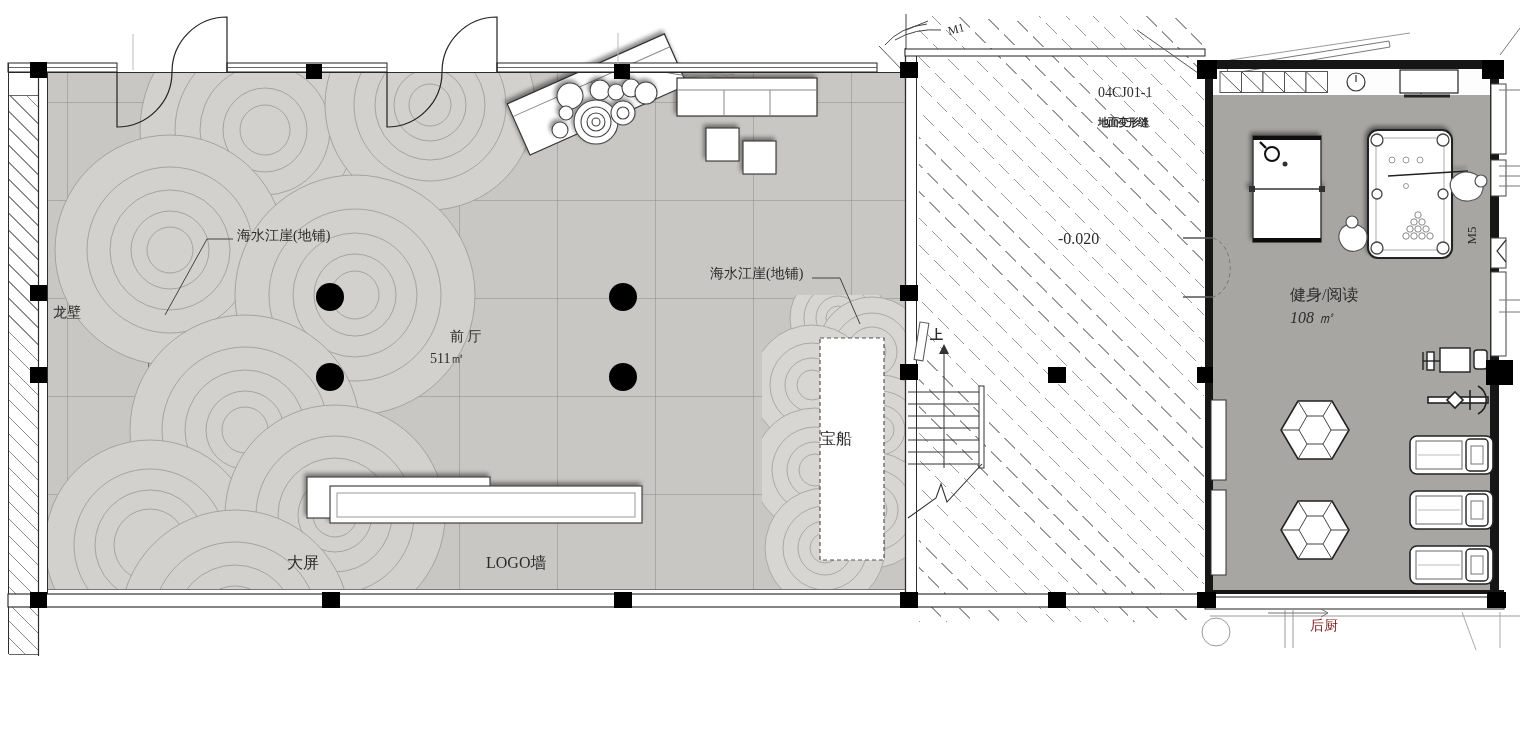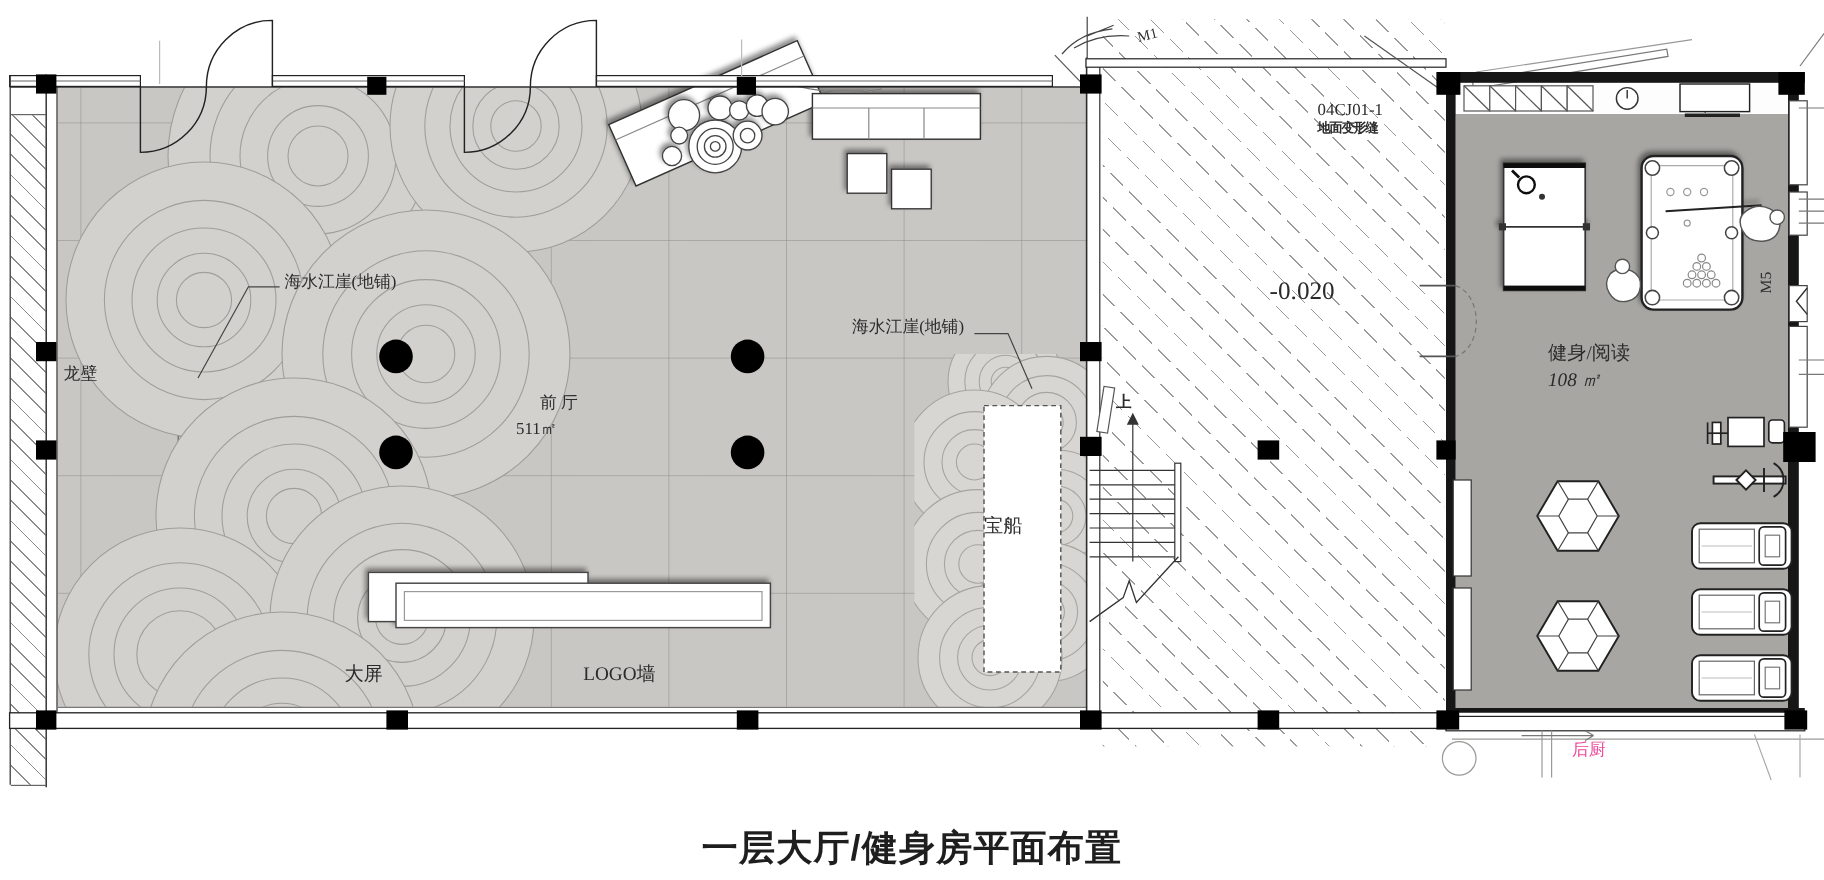--- a/index.html
+++ b/index.html
@@ -29,21 +29,21 @@
   svg{position:absolute;left:0;top:0;}
   
   .lbl{position:absolute;color:#2b2b2b;white-space:nowrap;line-height:1.15;z-index:10;}
   .s17{font-size:14px;} .s16{font-size:16px;} .s13{font-size:13px;} .s12{font-size:12px;}
   .ctr{text-align:left;}
   #title{left:0;right:0;top:691px;text-align:center;font-family:"Liberation Sans","DejaVu Sans",sans-serif;
          font-size:30px;font-weight:600;color:#1e1e1e;letter-spacing:1px;}
   #detail-note{font-size:11px;font-weight:bold;letter-spacing:-1px;}
   #m5{transform:rotate(-90deg);transform-origin:center;}
   #m1{transform:rotate(-14deg);}
-  #kitchen{color:#ec4899;}
+  #kitchen{color:#7f1d1d;}
 </style>
 </head>
 <body>
 
 <div id="canvas">
 
   <div class="abs" id="hatch-corridor"></div>
   <div class="abs hatch-mid" style="left:919px;top:16px;width:285px;height:606px;"></div>
   <div class="abs" id="hatch-left"></div>
   <div class="abs" id="lobby-floor"></div>
@@ -425,24 +425,23 @@
   <div class="lbl s17" style="left:237px;top:228px;">海水江崖(地铺)</div>
   <div class="lbl s17" style="left:53px;top:305px;">龙壁</div>
   <div class="lbl s17 ctr" style="left:450px;top:329px;width:125px;">前 厅</div>
   <div class="lbl s17 ctr" style="left:430px;top:351px;width:125px;">511㎡</div>
   <div class="lbl s17" style="left:710px;top:266px;">海水江崖(地铺)</div>
   <div class="lbl s16 ctr" style="left:820px;top:430px;width:44px;font-family:Liberation Serif, serif;">宝船</div>
   <div class="lbl s16" style="left:251px;top:554px;margin-left:36px;">大屏</div>
   <div class="lbl s16" style="left:486px;top:554px;">LOGO墙</div>
 
   <div class="lbl s17" style="left:1098px;top:85px;">04CJ01-1</div>
-  <div class="lbl" id="detail-note" style="left:1098px;top:101px;">地面变形缝</div>
-  <div class="lbl" style="left:1058px;top:230px;font-size:21px;">-0.020</div>
+  <div class="lbl" id="detail-note" style="left:1098px;top:116px;">地面变形缝</div>
+  <div class="lbl" style="left:1058px;top:230px;font-size:16px;">-0.020</div>
   <div class="lbl s13" style="left:930px;top:328px;font-weight:bold;">上</div>
   <div class="lbl s12" id="m1" style="left:948px;top:23px;">M1</div>
 
   <div class="lbl s16 ctr" style="left:1290px;top:286px;width:125px;">健身/阅读</div>
   <div class="lbl s16 ctr" style="left:1290px;top:309px;width:125px;font-style:italic;">108 ㎡</div>
   <div class="lbl s13" id="m5" style="left:1463px;top:228px;">M5</div>
   <div class="lbl" id="kitchen" style="left:1310px;top:618px;font-size:14px;">后厨</div>
 
-  <div class="lbl" id="title">一层大厅/健身房平面布置</div>
 </div>
 
 </body></html>

